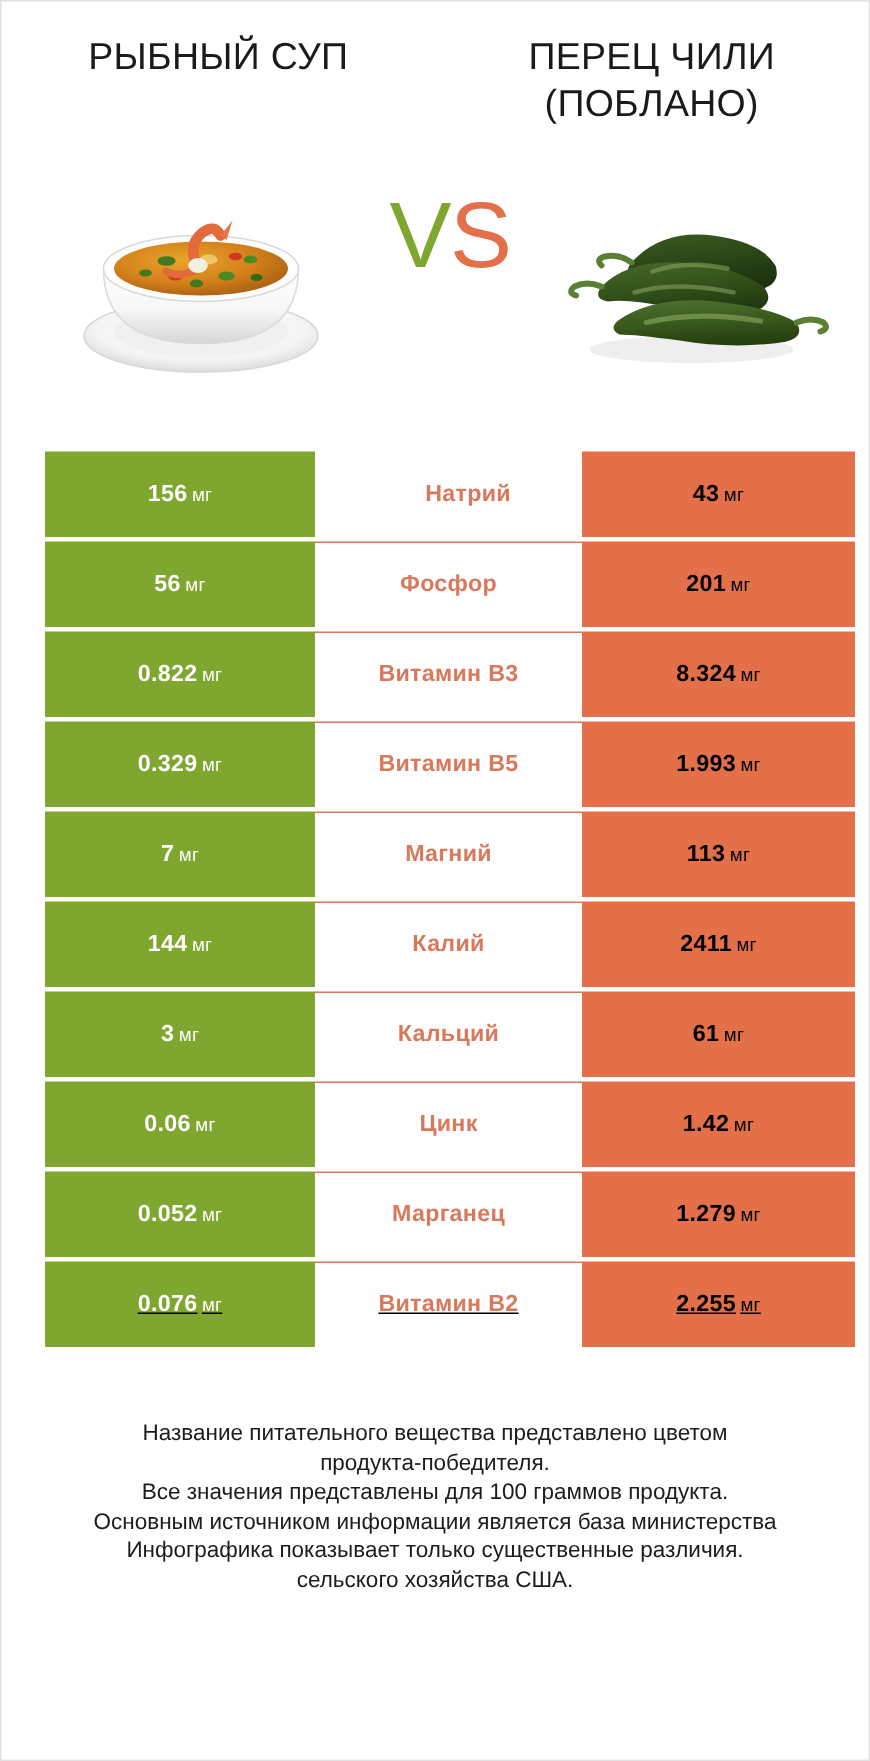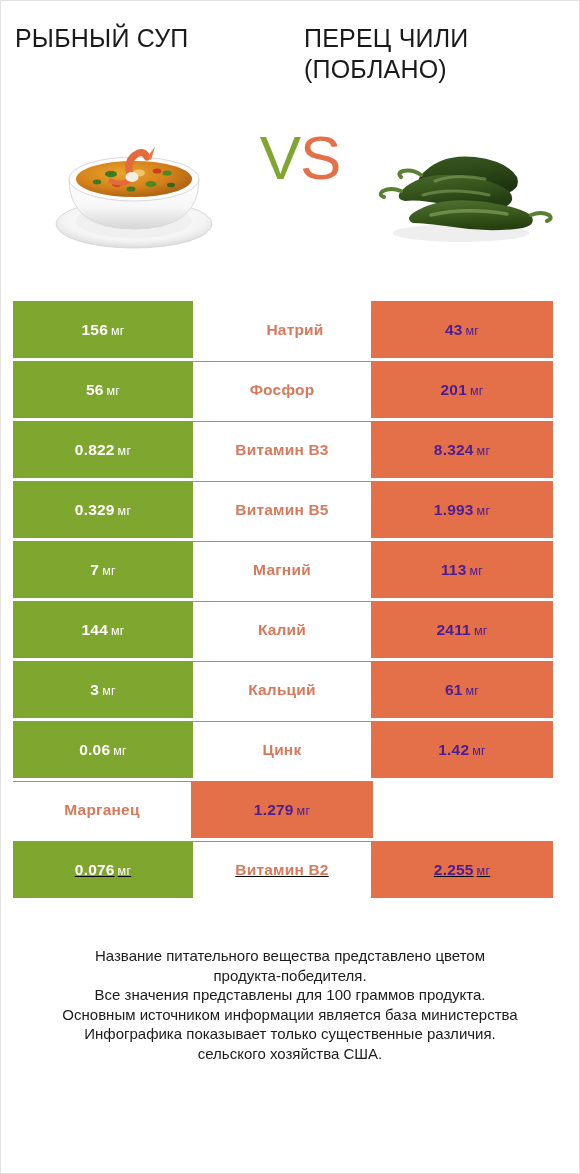--- a/index.html
+++ b/index.html
@@ -21,21 +21,21 @@
     overflow: hidden;
   }
 
   
   .header {
     display: flex;
     padding: 22px 0 0 0;
   }
   .header-col {
     width: 50%;
-    text-align: left;
+    text-align: center;
     box-sizing: border-box;
     padding: 0 14px;
   }
   .title {
     font-size: 25px;
     line-height: 31px;
     font-weight: 400;
     color: #1a1a1a;
     letter-spacing: 0.2px;
     text-transform: uppercase;
@@ -74,21 +74,21 @@
     font-weight: 400;
     letter-spacing: -1px;
     font-family: "Liberation Sans", "DejaVu Sans", sans-serif;
     padding-left: 20px;
   }
   .vs .v { color: #7FA72F; }
   .vs .s { color: #E4704A; }
 
   
   .table {
-    margin: 30px 20px 0 12px;
+    margin: 30px 20px 0 29px;
     width: 540px;
   }
   .row {
     display: flex;
     height: 57px;
     margin-bottom: 3px;
   }
   .row:last-child { margin-bottom: 0; text-decoration: underline; }
 
   .cell {
@@ -109,21 +109,21 @@
     border-top: 1px solid #D9795C;
     position: relative;
   }
   .row:first-child .cell-mid {
     border-top: 1px solid transparent;
     padding-left: 26px;
   }
   .cell-right {
     width: 182px;
     background: #E4704A;
-    color: #4c1d95;
+    color: #000000;
   }
 
   .val {
     font-size: 15.5px;
     font-weight: 700;
     letter-spacing: 0.2px;
     white-space: nowrap;
   }
   .val .unit {
     font-size: 12.5px;
@@ -345,20 +345,23 @@
       </div>
       <div class="cell cell-mid">
         <span class="label">Цинк</span>
       </div>
       <div class="cell cell-right">
         <span class="val"><span>1.42</span><span class="unit">мг</span></span>
       </div>
     </div>
 
     <div class="row">
+      <div class="cell cell-left">
+        <span class="val"><span>0.052</span><span class="unit">мг</span></span>
+      </div>
       <div class="cell cell-mid">
         <span class="label">Марганец</span>
       </div>
       <div class="cell cell-right">
         <span class="val"><span>1.279</span><span class="unit">мг</span></span>
       </div>
     </div>
 
     <div class="row">
       <div class="cell cell-left">

